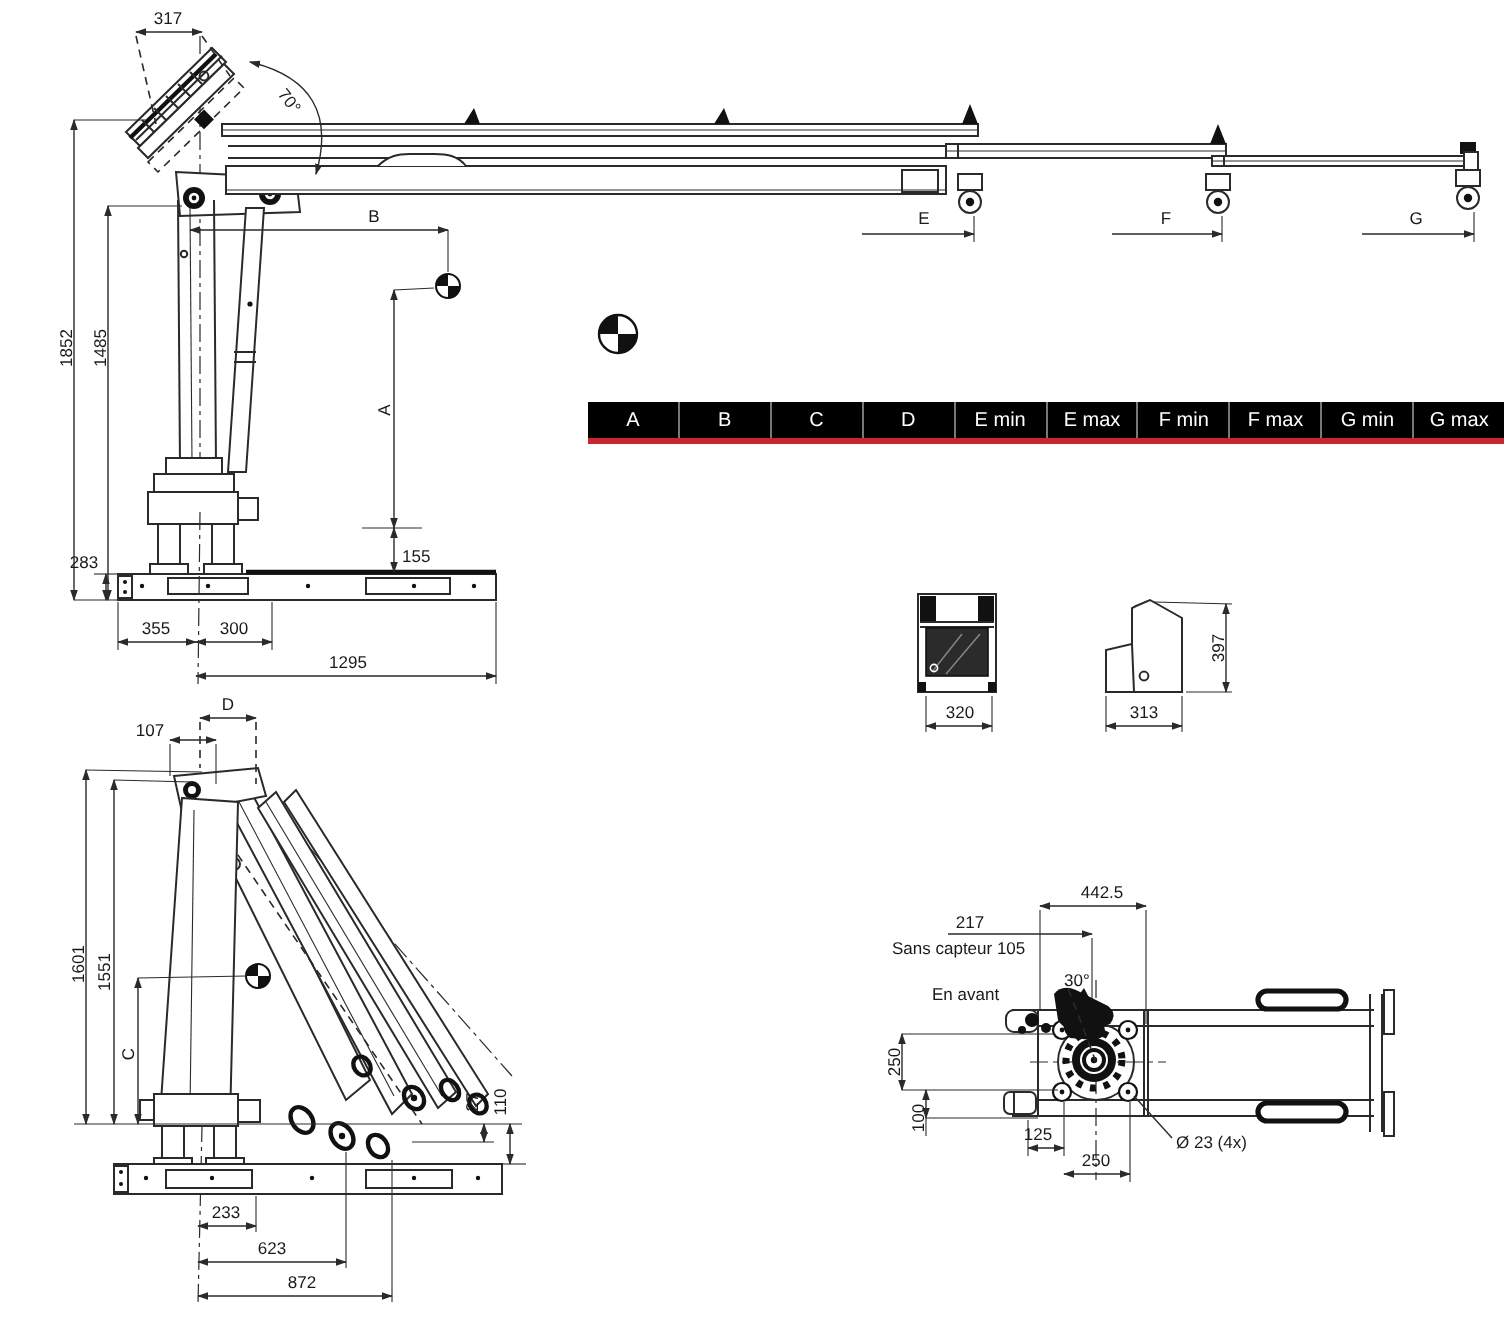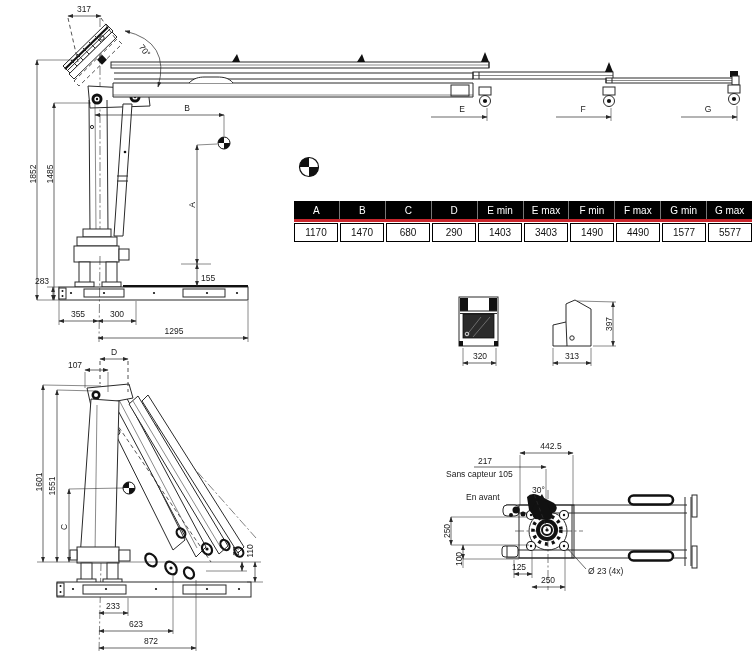--- a/index.html
+++ b/index.html
@@ -445,27 +445,15 @@
     <div class="c">B</div>
     <div class="c">C</div>
     <div class="c">D</div>
     <div class="c">E min</div>
     <div class="c">E max</div>
     <div class="c">F min</div>
     <div class="c">F max</div>
     <div class="c">G min</div>
     <div class="c">G max</div>
   </div>
-  <div class="tvals">
-    <div class="c">1170</div>
-    <div class="c">1470</div>
-    <div class="c">680</div>
-    <div class="c">290</div>
-    <div class="c">1403</div>
-    <div class="c">3403</div>
-    <div class="c">1490</div>
-    <div class="c">4490</div>
-    <div class="c">1577</div>
-    <div class="c">5577</div>
-  </div>
 </div>
 
 </div>
 
 </body></html>

